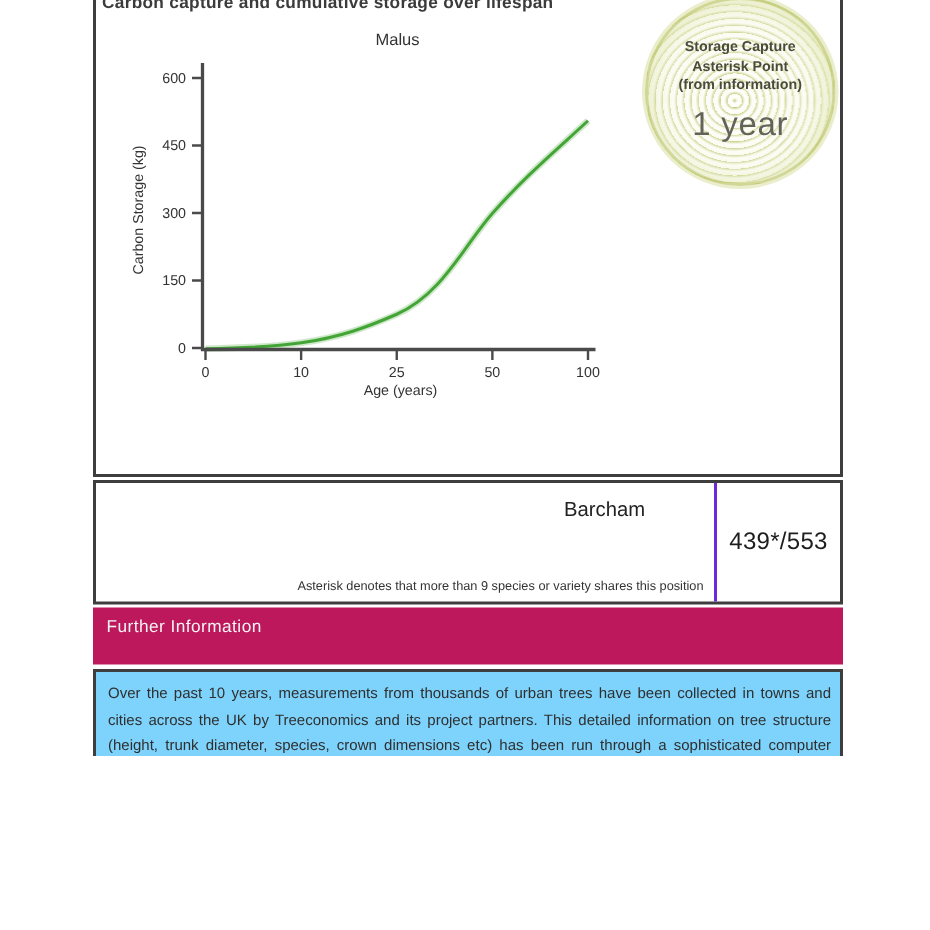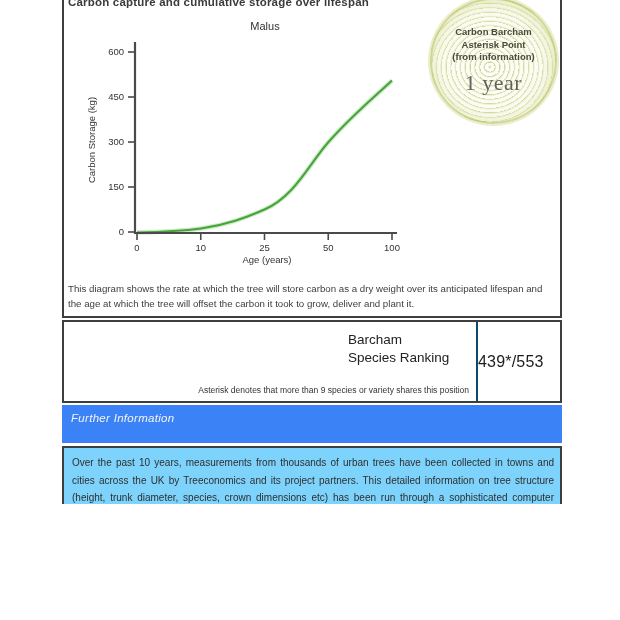--- a/index.html
+++ b/index.html
@@ -32,50 +32,49 @@
       radial-gradient(ellipse at 47% 55%, rgba(255,255,250,0) 0%, rgba(246,248,228,0.35) 55%, rgba(225,230,175,0.65) 100%),
       repeating-radial-gradient(ellipse 64% 61% at 47% 55%,
         rgba(178,187,84,0.75) 0px, rgba(178,187,84,0.25) 1.2px,
         rgba(255,255,252,0.95) 2.2px, rgba(250,251,240,0.65) 4.8px);
     border:2px solid rgba(178,187,84,0.55);
     box-shadow:0 0 0 2px rgba(221,227,170,0.6), inset 0 0 14px rgba(212,218,150,0.55);
     display:flex; flex-direction:column; align-items:center; justify-content:center;
     text-align:center;
   }
   .badge-line { font-size:9.5px; font-weight:bold; color:#4b4b3c; line-height:12.5px; }
-  .badge-value { margin-top:6px; font-size:22px; color:#63635a; letter-spacing:0.5px;font-family:Liberation Serif, serif; }
+  .badge-value { margin-top:6px; font-size:22px; color:#63635a; letter-spacing:0.5px; }
   
   .description {
     position:absolute; left:68px; top:281px; width:490px;
     font-size:9.7px; line-height:15px; color:#3d3d3d;
   }
   
   .box-rank {
     position:absolute; left:62px; top:320px; width:500px; height:83px;
-    border:2px solid #3e3e3e; background:#fff; display:flex;
+    border:2px solid #3e3e3e; background:#fff; display:flex;padding-left:28px;
   }
   .rank-left { position:relative; flex:1; }
   .rank-label {
     position:absolute; left:284px; top:9px;
     font-size:13.5px; line-height:18px; color:#222; white-space:nowrap;
   }
   .rank-footnote {
     position:absolute; right:7px; bottom:6px;
     font-size:8.5px; color:#333; white-space:nowrap;
   }
   .rank-value-cell {
-    width:84px; border-left:2px solid #0c4a6e;
-    display:flex; align-items:center; justify-content:flex-start;
+    width:84px; border-left:2px solid #6d28d9;
+    display:flex; align-items:center; justify-content:center;
   }
   .rank-value { font-size:16px; color:#1d1d1d; letter-spacing:0.2px; }
   
   .info-header {
     position:absolute; left:62px; top:405px; width:500px; height:38px;
-    background:#3b82f6;
-    font-style:italic;
+    background:#be185d;
   }
   .info-header span {
     position:absolute; left:9px; top:7px;
     font-size:11.5px; color:#f4f4f4; letter-spacing:0.3px;
   }
   .box-info {
     position:absolute; left:62px; top:446px; width:500px; height:142px;
     border:2px solid #3e3e3e; background:#7dd3fc; padding:6px 8px;
   }
   .info-paragraph {
@@ -129,33 +128,31 @@
     <text class="tick-label" x="179.5" y="237" text-anchor="middle">25</text>
     <text class="tick-label" x="243.25" y="237" text-anchor="middle">50</text>
     <text class="tick-label" x="307" y="237" text-anchor="middle">100</text>
 
     <text class="chart-title" x="180" y="16" text-anchor="middle">Malus</text>
     <text class="axis-title" x="10" y="126" text-anchor="middle" transform="rotate(-90 10 126)">Carbon Storage (kg)</text>
     <text class="axis-title" x="182" y="249" text-anchor="middle">Age (years)</text>
   </svg>
 
   <div class="badge">
-    <div class="badge-line">Carbon Barcham</div>
+    <div class="badge-line">Storage Capture</div>
     <div class="badge-line">Asterisk Point</div>
     <div class="badge-line">(from information)</div>
     <div class="badge-value">1 year</div>
   </div>
 
-  <div class="description">This diagram shows the rate at which the tree will store carbon as a dry weight over its anticipated lifespan and the age at which the tree will offset the carbon it took to grow, deliver and plant it.</div>
 
   <div class="box-rank">
     <div class="rank-left">
       <div class="rank-label">
         <div>Barcham</div>
-        <div>Species Ranking</div>
       </div>
       <div class="rank-footnote">Asterisk denotes that more than 9 species or variety shares this position</div>
     </div>
     <div class="rank-value-cell">
       <span class="rank-value">439*/553</span>
     </div>
   </div>
 
   <div class="info-header">
     <span>Further Information</span>

